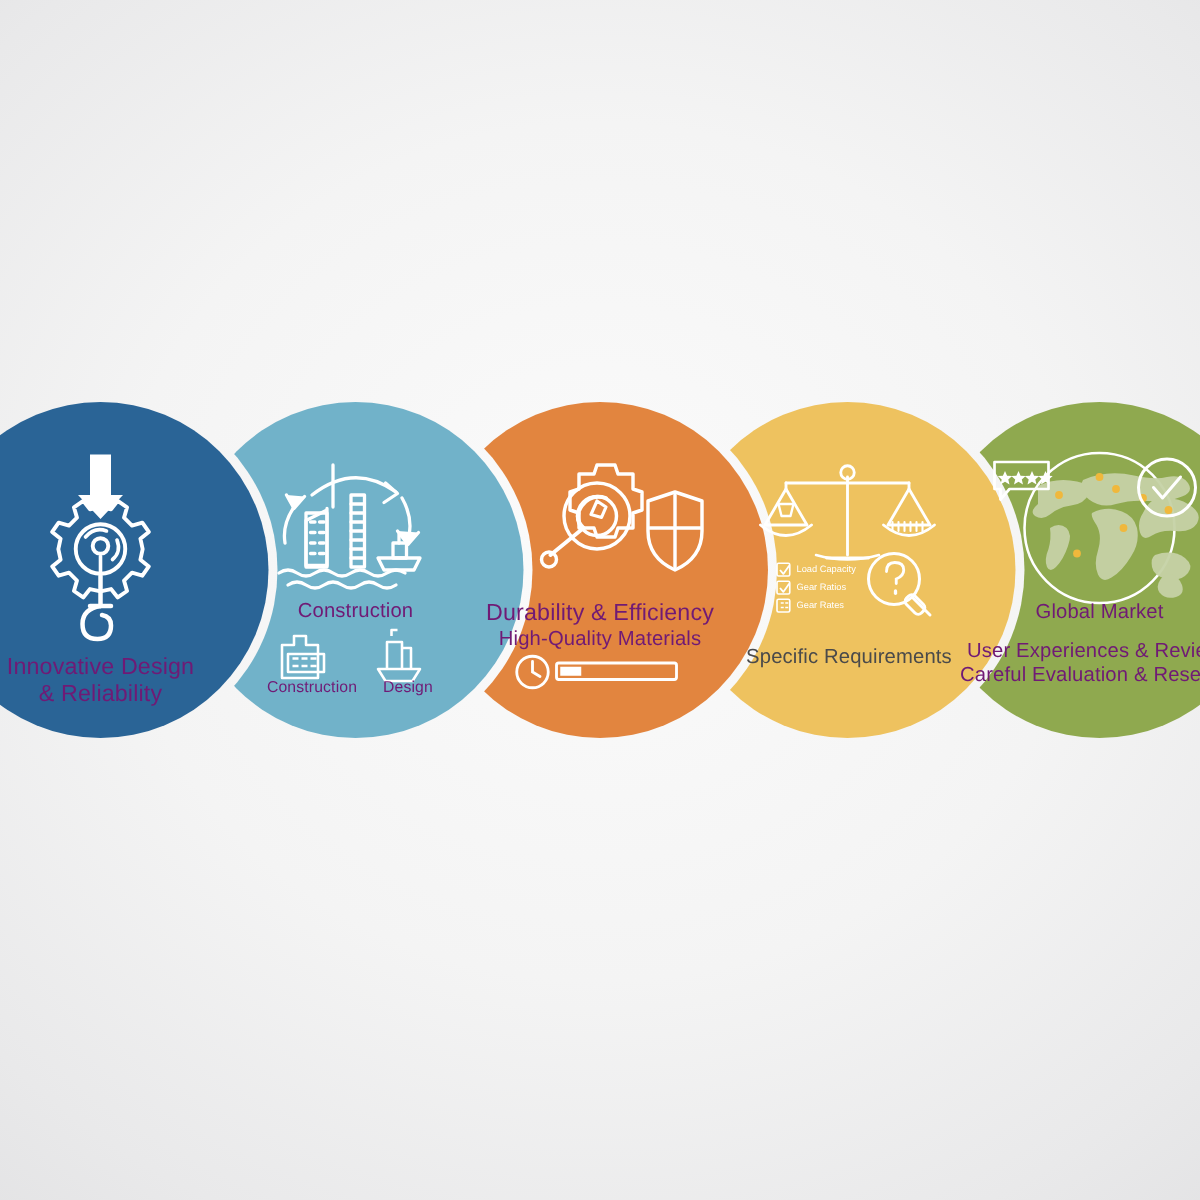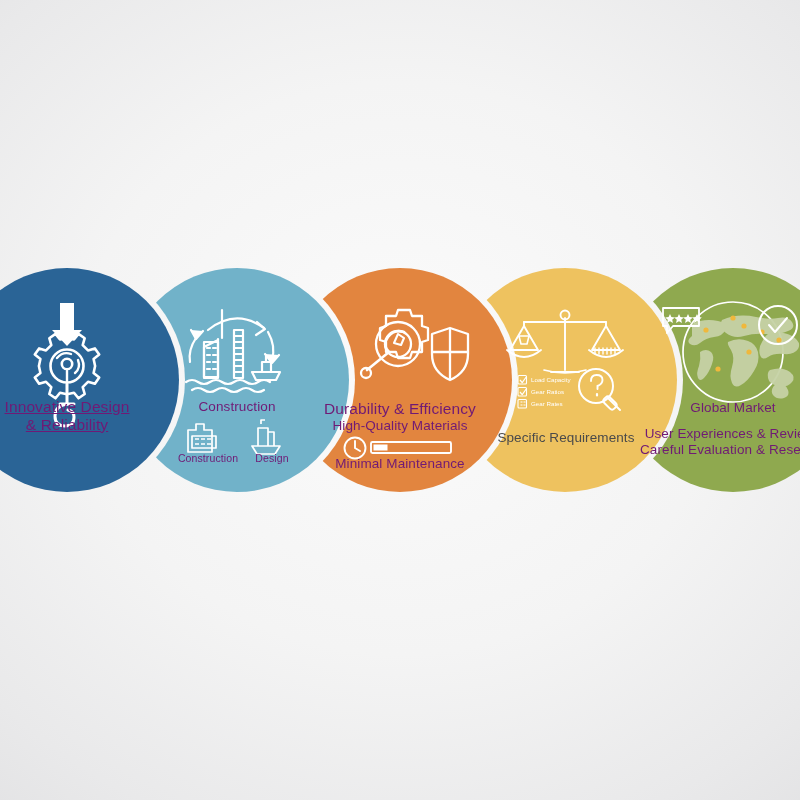--- a/index.html
+++ b/index.html
@@ -223,41 +223,38 @@
         <path d="M688 314 l1.4 3.1 3.4.3 -2.6 2.3 .8 3.3 -3-1.8 -3 1.8 .8-3.3 -2.6-2.3 3.4-.3 Z"></path>
         <path d="M697 314 l1.4 3.1 3.4.3 -2.6 2.3 .8 3.3 -3-1.8 -3 1.8 .8-3.3 -2.6-2.3 3.4-.3 Z"></path>
       </g>
     </g>
     <g fill="none" stroke="#ffffff" stroke-width="2" stroke-linecap="round" stroke-linejoin="round">
       <circle cx="778" cy="325" r="19"></circle>
       <path d="M769 325 l6 7 l12 -14"></path>
     </g>
   </svg>
 
-  <div class="step-label t-main" style="left:0px; top:398px; width:134px;text-decoration:underline;">
+  <div class="step-label t-main" style="left:0px; top:436px; width:134px;">
     <div class="row">Innovative Design</div>
     <div class="row">&amp; Reliability</div>
   </div>
 
   <div class="step-label t-sub" style="left:155px; top:399px; width:164px;">
     <div class="row">Construction</div>
   </div>
   <div class="step-label t-mini" style="left:168px; top:452px; width:80px;">
     <div class="row">Construction</div>
   </div>
   <div class="step-label t-mini" style="left:232px; top:452px; width:80px;">
     <div class="row">Design</div>
   </div>
 
   <div class="step-label" style="left:312px; top:400px; width:176px;">
     <div class="row t-main">Durability &amp; Efficiency</div>
     <div class="row t-sub">High-Quality Materials</div>
-  </div>
-  <div class="step-label t-sub" style="left:312px; top:456px; width:176px;">
-    <div class="row">Minimal Maintenance</div>
   </div>
 
   <div class="step-label t-micro" style="left:531px; top:374px; width:80px; text-align:left; color:#ffffff;">
     <div class="row" style="height:12px; line-height:12px;">Load Capacity</div>
     <div class="row" style="height:12px; line-height:12px;">Gear Ratios</div>
     <div class="row" style="height:12px; line-height:12px;">Gear Rates</div>
   </div>
   <div class="step-label t-sub" style="left:478px; top:430px; width:176px; color:#4a4a4a;text-align:center;">
     <div class="row">Specific Requirements</div>
   </div>

